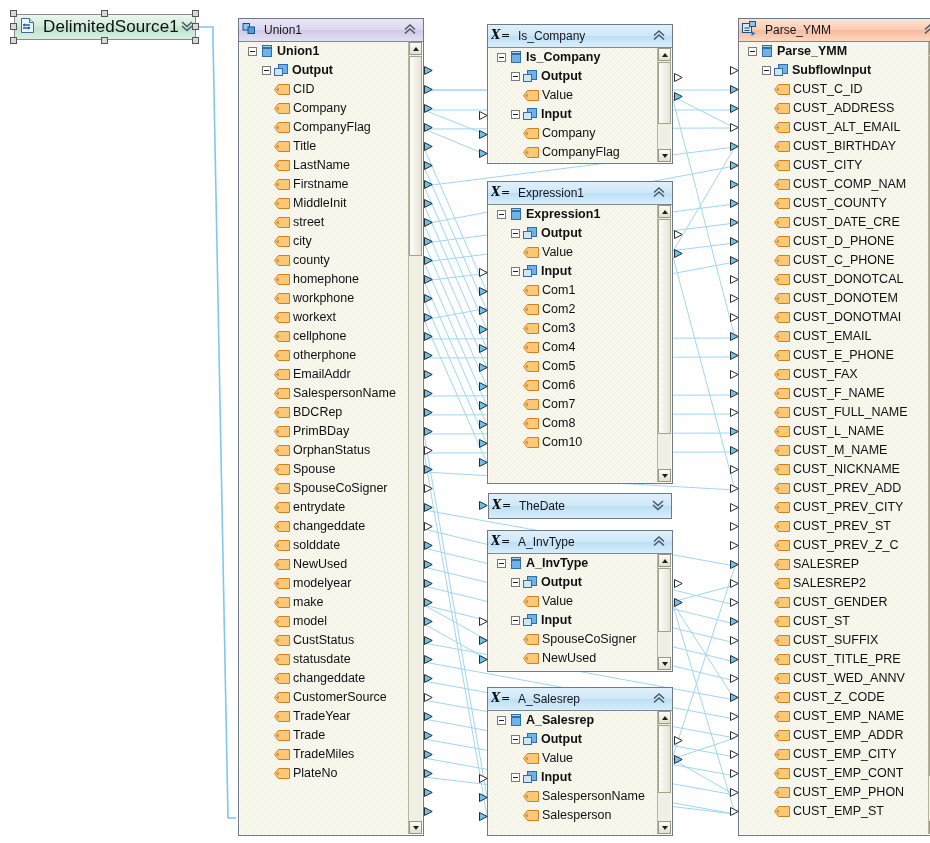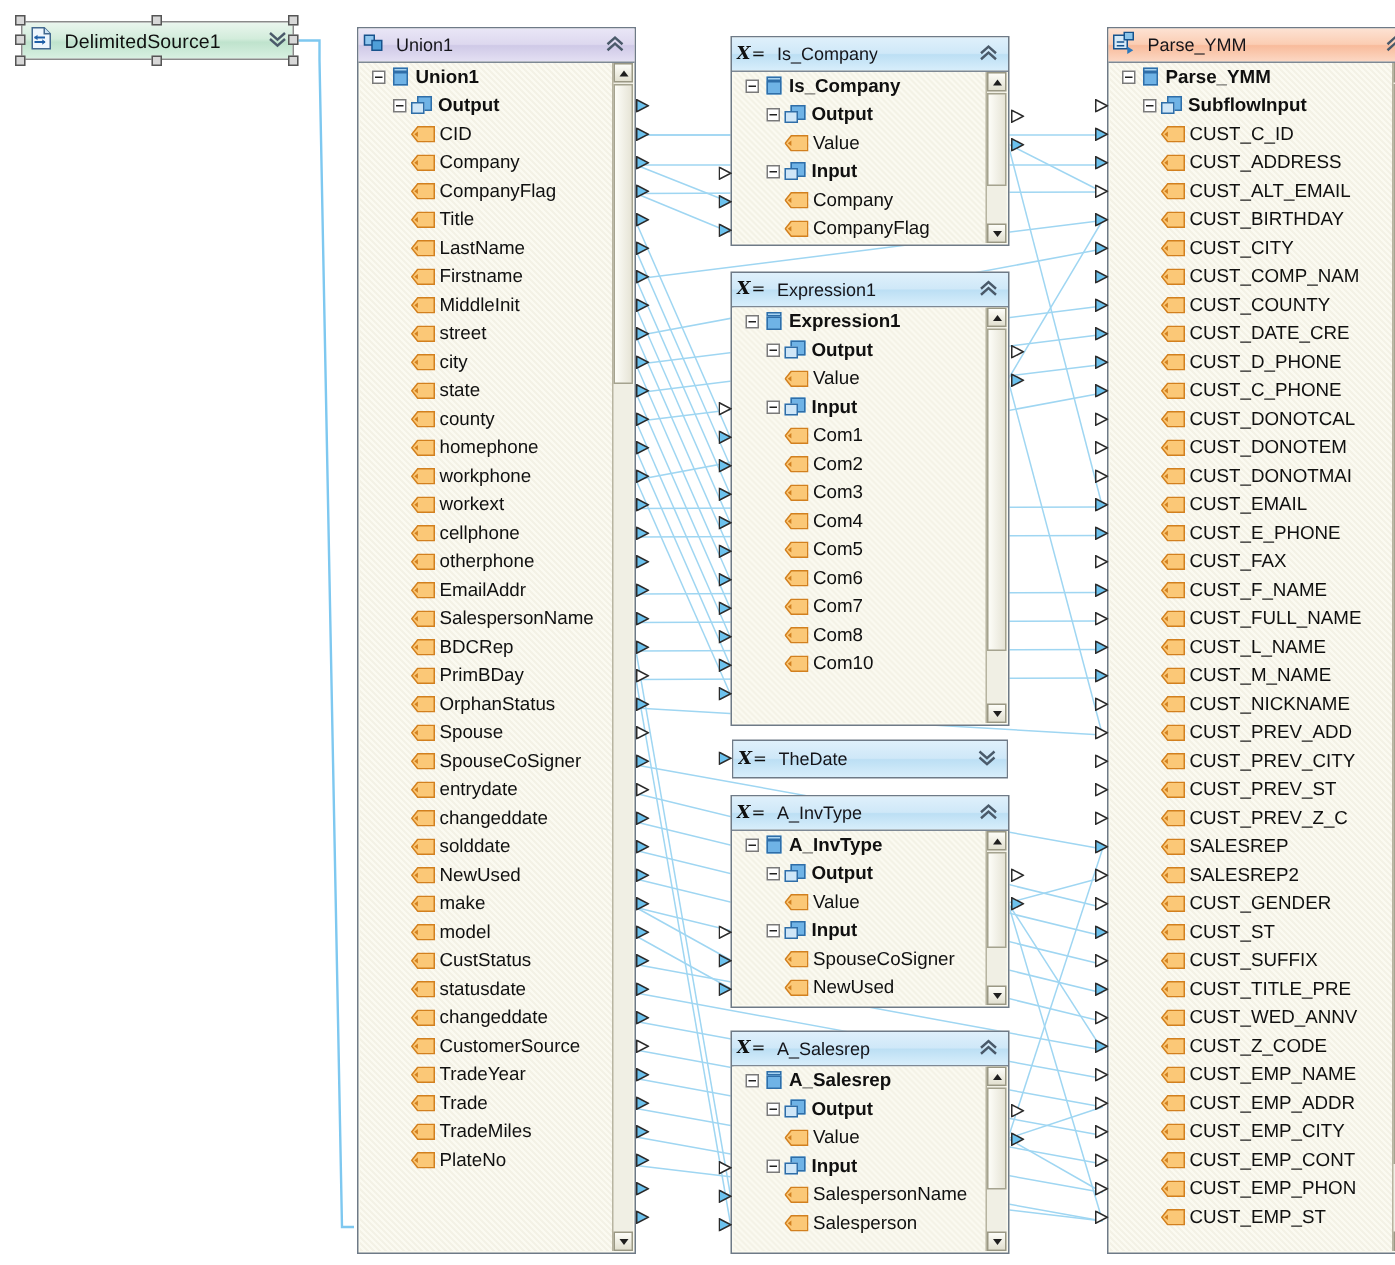--- a/index.html
+++ b/index.html
@@ -13,21 +13,21 @@
   
   #wires{position:absolute;left:0;top:0;width:930px;height:843px;pointer-events:none;}
 
   
   .sel-node{
     position:absolute;left:14px;top:14px;width:182px;height:26px;
     border:1px solid #8a8a8a;
     background:linear-gradient(to bottom,#eaf6ee 0%,#d2ecdb 45%,#bfe3cd 55%,#d8f0e1 100%);
     box-sizing:border-box;display:flex;align-items:center;
   }
-  .sel-node .title{font-size:13px;color:#101010;margin-left:4px;letter-spacing:.1px;}
+  .sel-node .title{font-size:17px;color:#101010;margin-left:4px;letter-spacing:.1px;}
   .handle{position:absolute;width:7px;height:7px;background:#d8d8d8;border:1px solid #555;box-sizing:border-box;}
 
   
   .panel{position:absolute;box-sizing:border-box;border:1px solid #6e7a87;background:#fbfaf0;}
   .panel > .hdr{
     height:23px;display:flex;align-items:center;box-sizing:border-box;
     border-bottom:1px solid #7d8894;padding:0 3px;
   }
   .hdr-blue{background:linear-gradient(to bottom,#dff0fb 0%,#cfe8f8 48%,#bcdff4 52%,#d8eefb 100%);}
   .hdr-purple{background:linear-gradient(to bottom,#e9e6f6 0%,#ddd8ef 48%,#cfc9e7 52%,#e4e0f3 100%);}
@@ -310,29 +310,20 @@
             </span>
             <span class="lbl">city</span>
           </div>
           <div class="row ind3">
             <span class="ico ico-fld">
               <svg width="16" height="11" viewBox="0 0 16 11">
                 <path d="M4.5 0.5 H15.5 V10.5 H4.5 L0.5 5.5 Z" fill="#fbc877" stroke="#d2801f"></path>
                 <path d="M2.2 5.5 L4.6 3.6 V7.4 Z" fill="#d2801f"></path>
               </svg>
             </span>
-            <span class="lbl">state</span>
-          </div>
-          <div class="row ind3">
-            <span class="ico ico-fld">
-              <svg width="16" height="11" viewBox="0 0 16 11">
-                <path d="M4.5 0.5 H15.5 V10.5 H4.5 L0.5 5.5 Z" fill="#fbc877" stroke="#d2801f"></path>
-                <path d="M2.2 5.5 L4.6 3.6 V7.4 Z" fill="#d2801f"></path>
-              </svg>
-            </span>
             <span class="lbl">county</span>
           </div>
           <div class="row ind3">
             <span class="ico ico-fld">
               <svg width="16" height="11" viewBox="0 0 16 11">
                 <path d="M4.5 0.5 H15.5 V10.5 H4.5 L0.5 5.5 Z" fill="#fbc877" stroke="#d2801f"></path>
                 <path d="M2.2 5.5 L4.6 3.6 V7.4 Z" fill="#d2801f"></path>
               </svg>
             </span>
             <span class="lbl">homephone</span>
@@ -464,20 +455,29 @@
             <span class="lbl">solddate</span>
           </div>
           <div class="row ind3">
             <span class="ico ico-fld">
               <svg width="16" height="11" viewBox="0 0 16 11">
                 <path d="M4.5 0.5 H15.5 V10.5 H4.5 L0.5 5.5 Z" fill="#fbc877" stroke="#d2801f"></path>
                 <path d="M2.2 5.5 L4.6 3.6 V7.4 Z" fill="#d2801f"></path>
               </svg>
             </span>
             <span class="lbl">NewUsed</span>
+          </div>
+          <div class="row ind3">
+            <span class="ico ico-fld">
+              <svg width="16" height="11" viewBox="0 0 16 11">
+                <path d="M4.5 0.5 H15.5 V10.5 H4.5 L0.5 5.5 Z" fill="#fbc877" stroke="#d2801f"></path>
+                <path d="M2.2 5.5 L4.6 3.6 V7.4 Z" fill="#d2801f"></path>
+              </svg>
+            </span>
+            <span class="lbl">modelyear</span>
           </div>
           <div class="row ind3">
             <span class="ico ico-fld">
               <svg width="16" height="11" viewBox="0 0 16 11">
                 <path d="M4.5 0.5 H15.5 V10.5 H4.5 L0.5 5.5 Z" fill="#fbc877" stroke="#d2801f"></path>
                 <path d="M2.2 5.5 L4.6 3.6 V7.4 Z" fill="#d2801f"></path>
               </svg>
             </span>
             <span class="lbl">make</span>
           </div>

